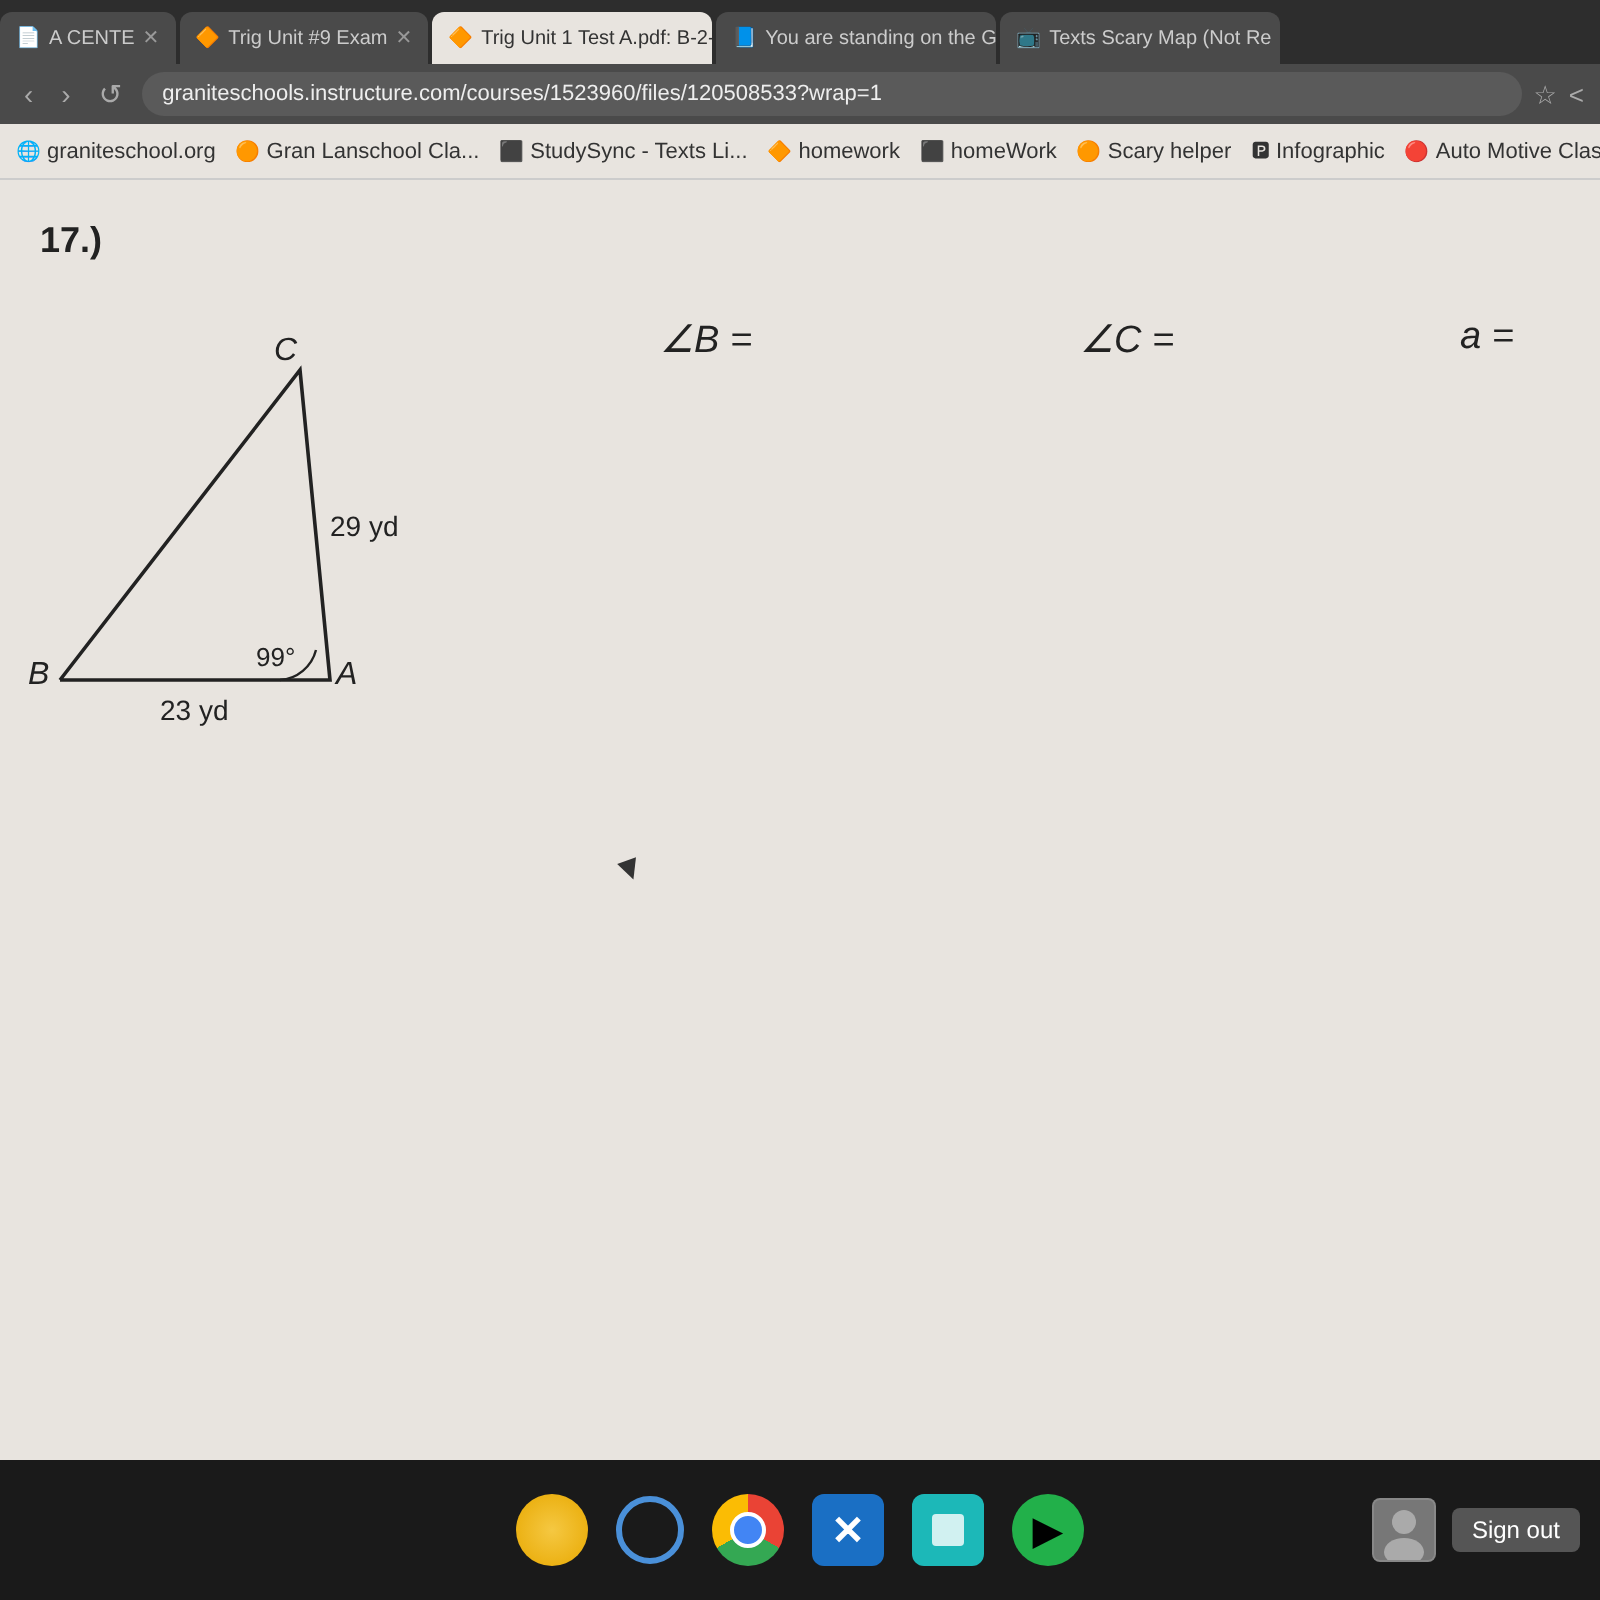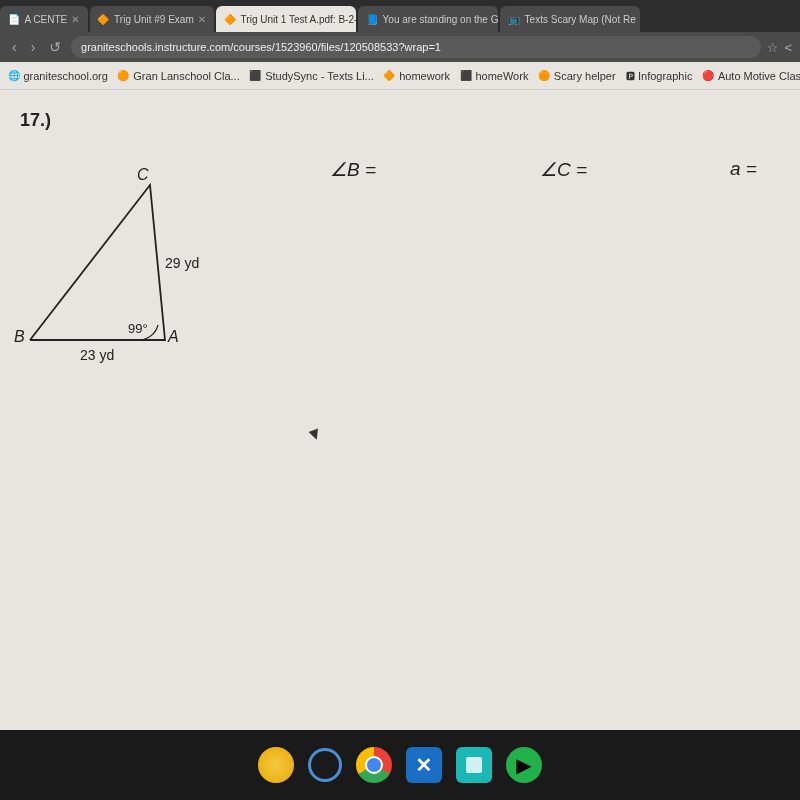--- a/index.html
+++ b/index.html
@@ -384,13 +384,23 @@
 
     <div class="taskbar-icon teal">
       <svg width="20" height="20" viewBox="0 0 20 20">
           <rect x="2" y="2" width="16" height="16" fill="white" opacity="0.8" rx="2"></rect>
         </svg>
     </div>
 
     <div class="taskbar-icon green">▶</div>
   </div>
 
+  <div class="taskbar-right">
+    <div class="taskbar-avatar">
+      <svg width="30" height="30" viewBox="0 0 30 30">
+        <rect width="30" height="30" fill="#777" rx="3"></rect>
+        <circle cx="15" cy="11" r="6" fill="#aaa"></circle>
+        <ellipse cx="15" cy="26" rx="10" ry="7" fill="#aaa"></ellipse>
+      </svg>
+    </div>
+    <button class="sign-out-btn">Sign out</button>
+  </div>
 </div>
 
 </body></html>

